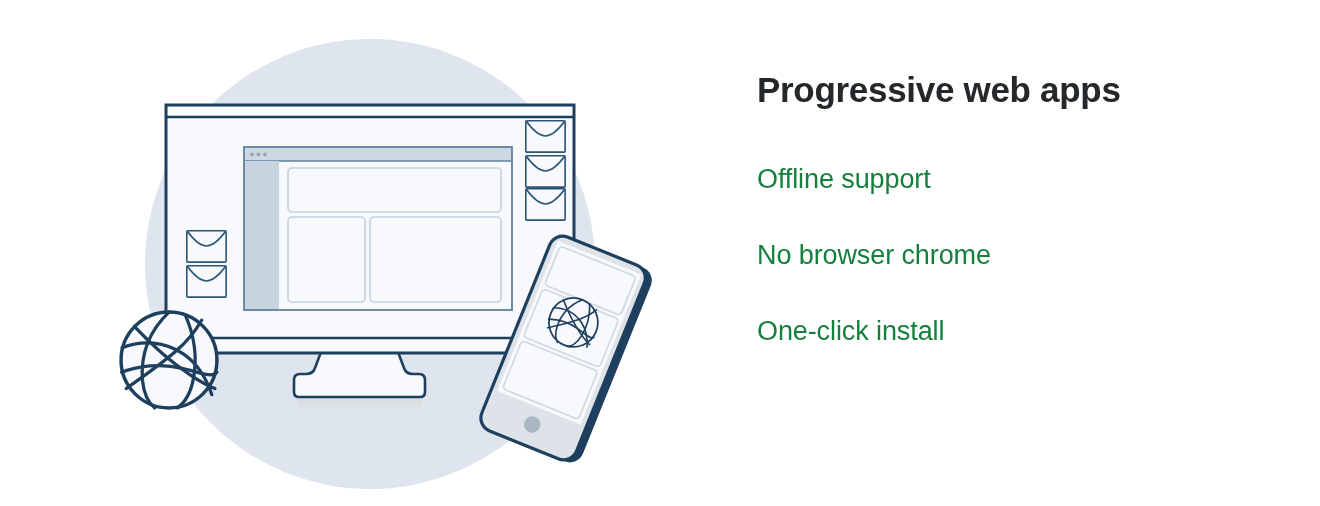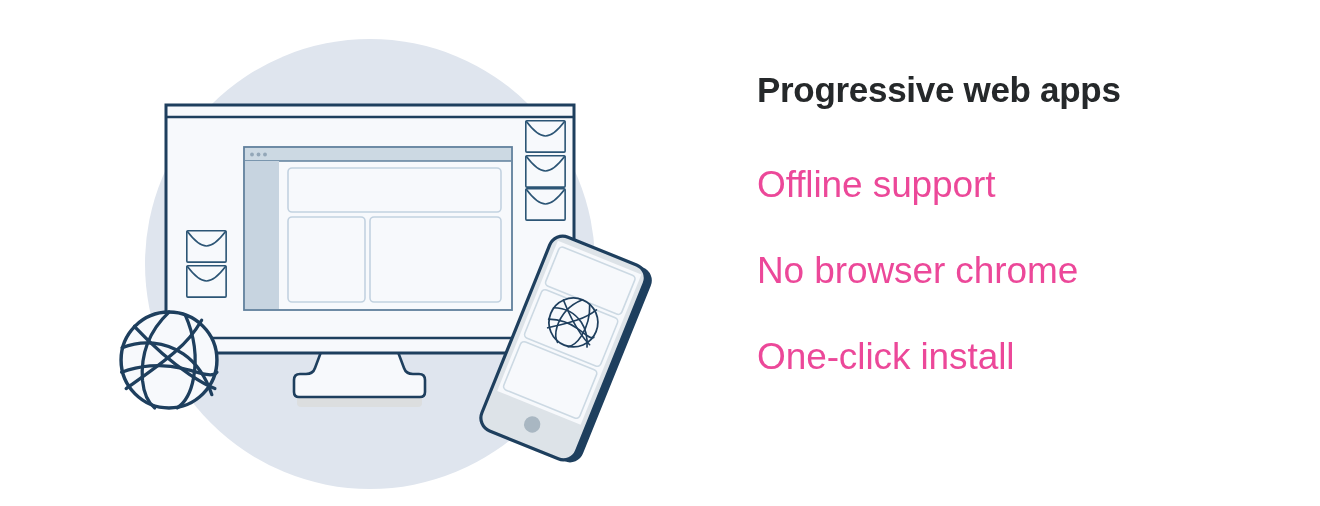--- a/index.html
+++ b/index.html
@@ -47,23 +47,23 @@
   }
   #feature-list {
     position: absolute;
     left: 0;
     top: 166px;
     margin: 0;
     padding: 0;
     list-style: none;
   }
   #feature-list li {
-    font-size: 37px;
+    font-size: 27px;
     font-weight: 400;
-    color: #ec4899;
+    color: #15803d;
     line-height: 1;
     margin: 0 0 49px 0;
     letter-spacing: -0.1px;
     white-space: nowrap;
   }
   #feature-list li:last-child { margin-bottom: 0; }
 </style>
 </head>
 <body>
 

